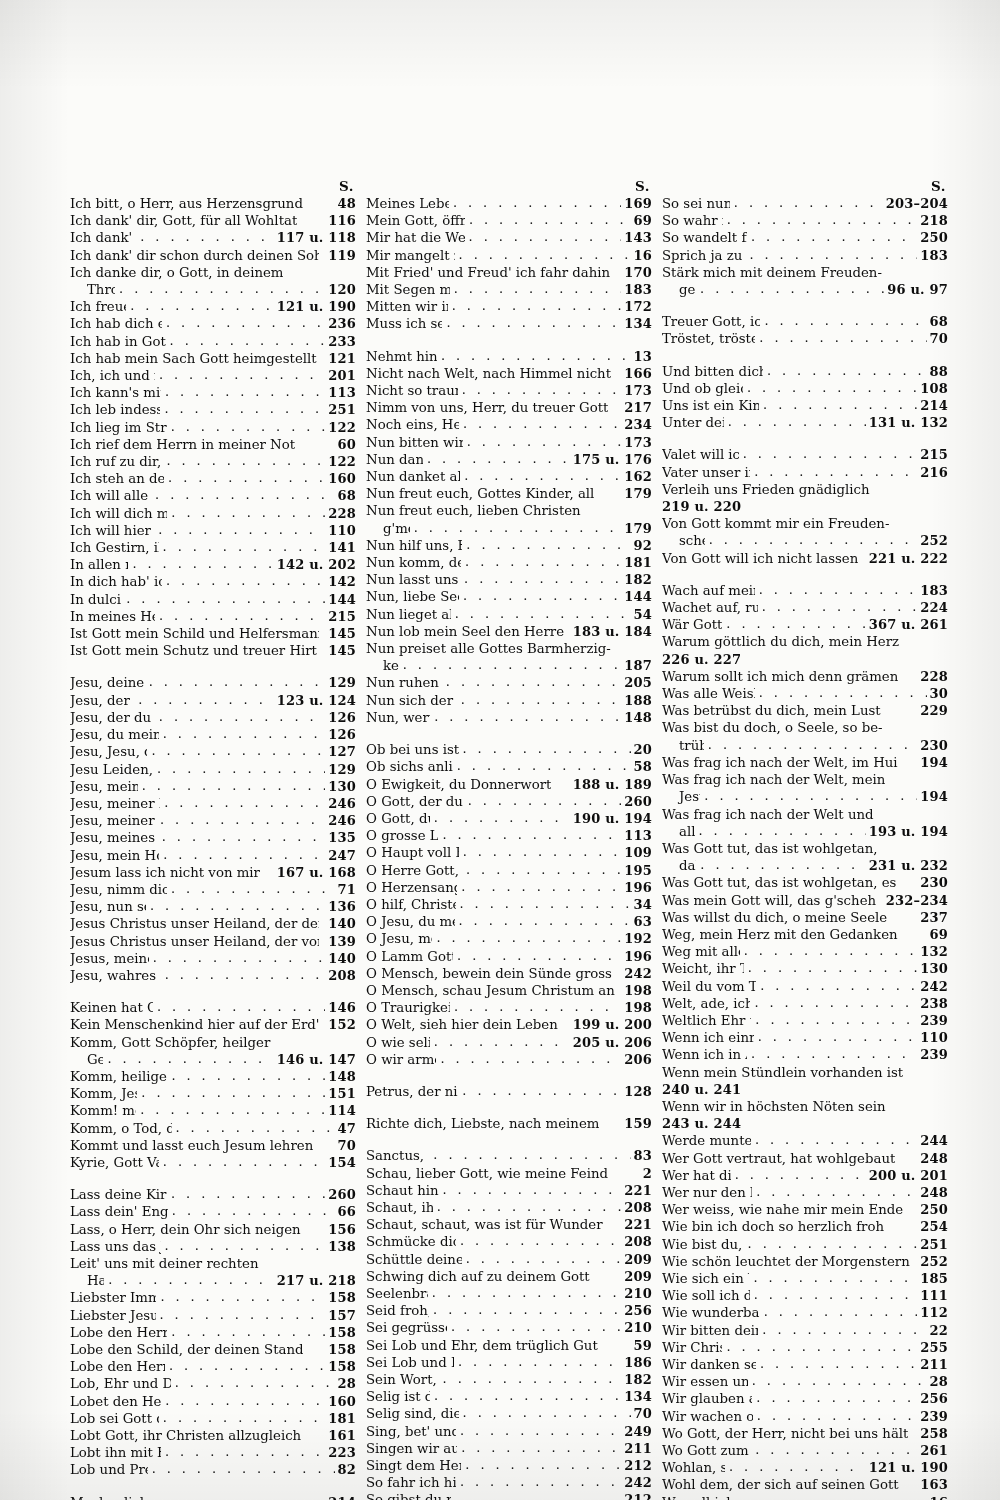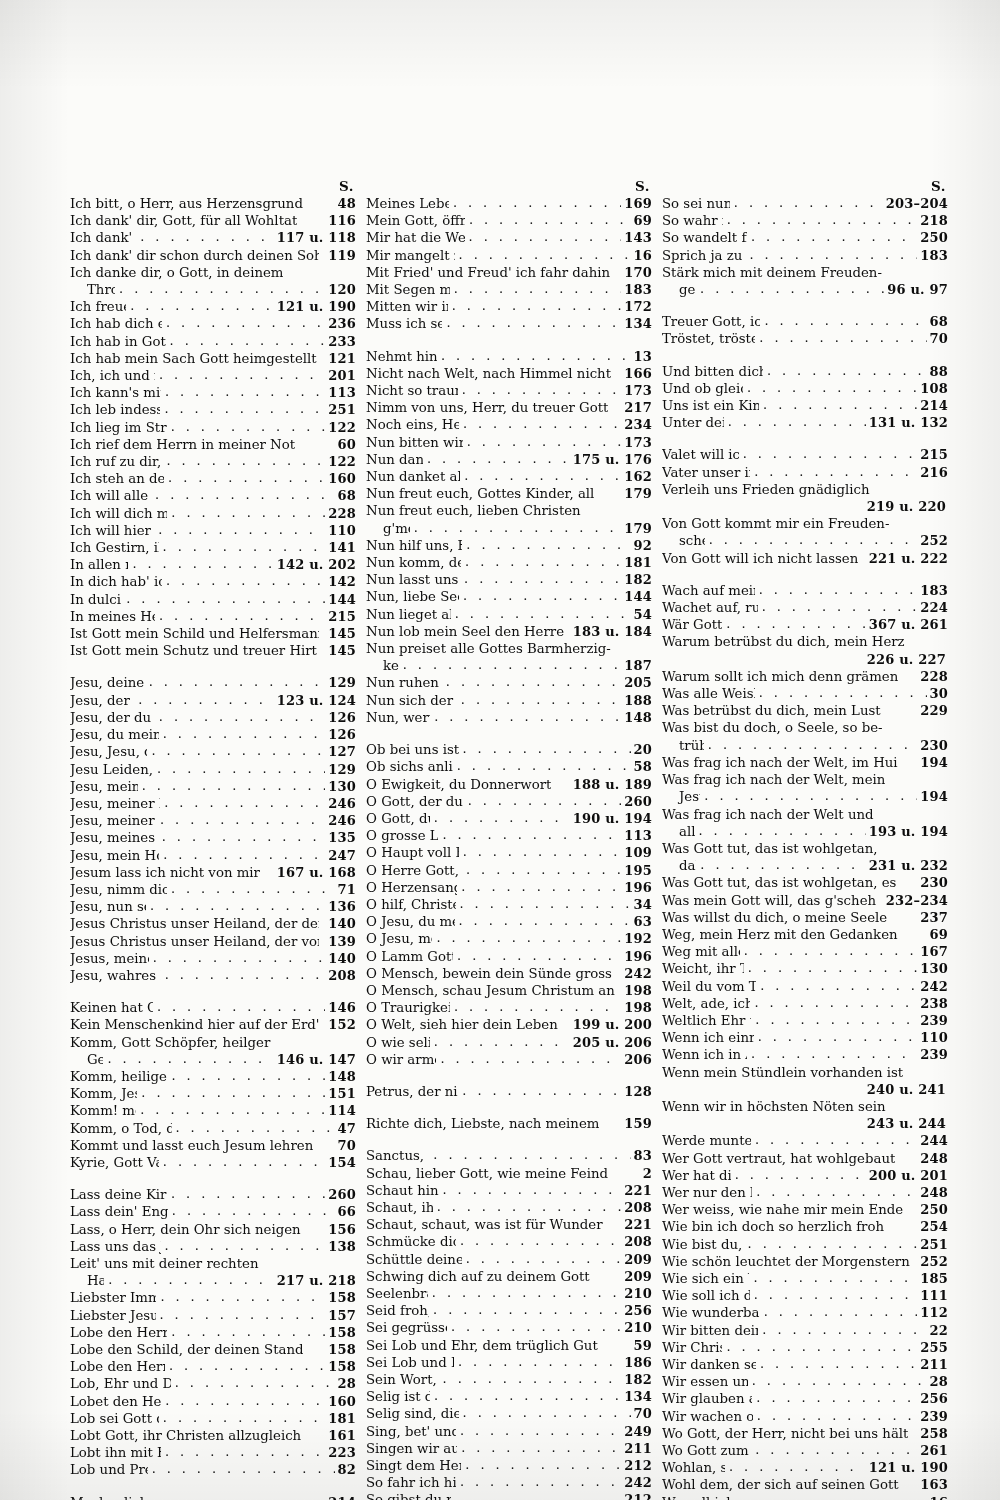--- a/index.html
+++ b/index.html
@@ -96,21 +96,21 @@
   .entry.tight .leader {
     letter-spacing: 0;
     margin: 0 0 0 5px;
   }
   
   .entry.cont .title {
     padding-left: 17px;
   }
   
   .entry.numonly {
-    justify-content: flex-end;
+    justify-content: flex-start;
   }
   .entry.numonly .pg {
     padding-right: 2px;
   }
   .entry.nodots { }
   .entry.nodots .title { flex: 1 1 auto; }
 </style>
 </head>
 <body>
 
@@ -966,21 +966,21 @@
             <span class="title">Wachet auf, ruft uns die Stimme</span>
             <span class="leader">. . . . . . . . . . . . . . . . . . . . . . . .</span>
             <span class="pg">224</span>
           </div>
           <div class="entry">
             <span class="title">Wär Gott nicht mit uns</span>
             <span class="leader">. . . . . . . . . . . . . . . . . . . . . . . .</span>
             <span class="pg">367 u. 261</span>
           </div>
           <div class="entry tight nodots">
-            <span class="title">Warum betrübst du dich, mein Herz</span>
+            <span class="title">Warum göttlich du dich, mein Herz</span>
           </div>
           <div class="entry numonly">
             <span class="pg">226 u. 227</span>
           </div>
           <div class="entry tight">
             <span class="title">Warum sollt ich mich denn grämen</span>
             <span class="leader"></span>
             <span class="pg">228</span>
           </div>
           <div class="entry">
@@ -1046,21 +1046,21 @@
             <span class="pg">237</span>
           </div>
           <div class="entry tight">
             <span class="title">Weg, mein Herz mit den Gedanken</span>
             <span class="leader"></span>
             <span class="pg">69</span>
           </div>
           <div class="entry">
             <span class="title">Weg mit allen Schätzen</span>
             <span class="leader">. . . . . . . . . . . . . . . . . . . . . . . .</span>
-            <span class="pg">167</span>
+            <span class="pg">132</span>
           </div>
           <div class="entry">
             <span class="title">Weicht, ihr Trauergeister</span>
             <span class="leader">. . . . . . . . . . . . . . . . . . . . . . . .</span>
             <span class="pg">130</span>
           </div>
           <div class="entry">
             <span class="title">Weil du vom Tod erstanden bist</span>
             <span class="leader">. . . . . . . . . . . . . . . . . . . . . . . .</span>
             <span class="pg">242</span>

